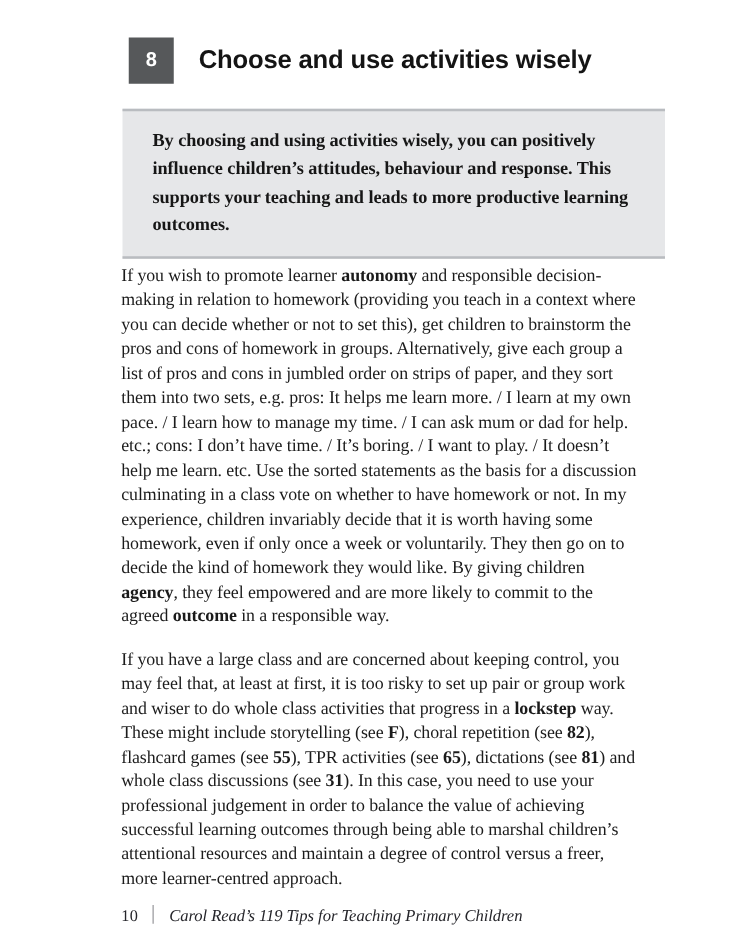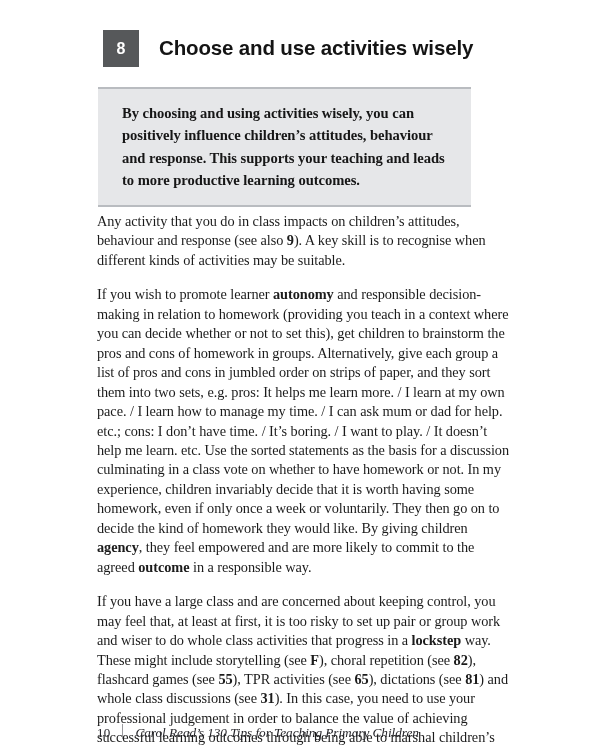--- a/index.html
+++ b/index.html
@@ -52,21 +52,21 @@
     letter-spacing: -0.15px;
     color: #141414;
     white-space: nowrap;
   }
 
   
   .callout {
     position: absolute;
     left: 98px;
     top: 87px;
-    width: 373px;
+    width: 434px;
     box-sizing: border-box;
     background: #e6e7e9;
     border-top: 2.5px solid #b9bcc0;
     border-bottom: 2.5px solid #b9bcc0;
     padding: 13px 22px 13px 24px;
   }
   .callout-text {
     font-family: "Liberation Serif", "DejaVu Serif", serif;
     font-weight: bold;
     font-size: 14.6px;
@@ -136,24 +136,23 @@
   <div class="chapter-header">
     <div class="tip-number">8</div>
     <div class="chapter-title">Choose and use activities wisely</div>
   </div>
 
   <div class="callout">
     <div class="callout-text">By choosing and using activities wisely, you can positively influence children’s attitudes, behaviour and response. This supports your teaching and leads to more productive learning outcomes.</div>
   </div>
 
   <div class="body-copy">
-      <p><span>Any activity that you do in class impacts on children’s attitudes, behaviour and response (see also </span><span class="b">9</span><span>). A key skill is to recognise when different kinds of activities may be suitable.</span></p>
       <p><span>If you wish to promote learner </span><span class="b">autonomy</span><span> and responsible decision-making in relation to homework (providing you teach in a context where you can decide whether or not to set this), get children to brainstorm the pros and cons of homework in groups. Alternatively, give each group a list of pros and cons in jumbled order on strips of paper, and they sort them into two sets, e.g. pros: </span><span class="i">It helps me learn more. / I learn at my own pace. / I learn how to manage my time. / I can ask mum or dad for help.</span><span> etc.; cons: </span><span class="i">I don’t have time. / It’s boring. / I want to play. / It doesn’t help me learn.</span><span> etc. Use the sorted statements as the basis for a discussion culminating in a class vote on whether to have homework or not. In my experience, children invariably decide that it is worth having some homework, even if only once a week or voluntarily. They then go on to decide the kind of homework they would like. By giving children </span><span class="b">agency</span><span>, they feel empowered and are more likely to commit to the agreed </span><span class="b">outcome</span><span> in a responsible way.</span></p>
       <p><span>If you have a large class and are concerned about keeping control, you may feel that, at least at first, it is too risky to set up pair or group work and wiser to do whole class activities that progress in a </span><span class="b">lockstep</span><span> way. These might include storytelling (see </span><span class="b">F</span><span>), choral repetition (see </span><span class="b">82</span><span>), flashcard games (see </span><span class="b">55</span><span>), TPR activities (see </span><span class="b">65</span><span>), dictations (see </span><span class="b">81</span><span>) and whole class discussions (see </span><span class="b">31</span><span>). In this case, you need to use your professional judgement in order to balance the value of achieving successful learning outcomes through being able to marshal children’s attentional resources and maintain a degree of control versus a freer, more learner-centred approach.</span></p>
     </div>
 
   <div class="footer">
     <span class="folio">10</span>
     <span class="folio-rule"></span>
-    <span class="running-head">Carol Read’s 130 Tips for Teaching Primary Children</span>
+    <span class="running-head">Carol Read’s 119 Tips for Teaching Primary Children</span>
   </div>
 
 </div>
 
 </body></html>

